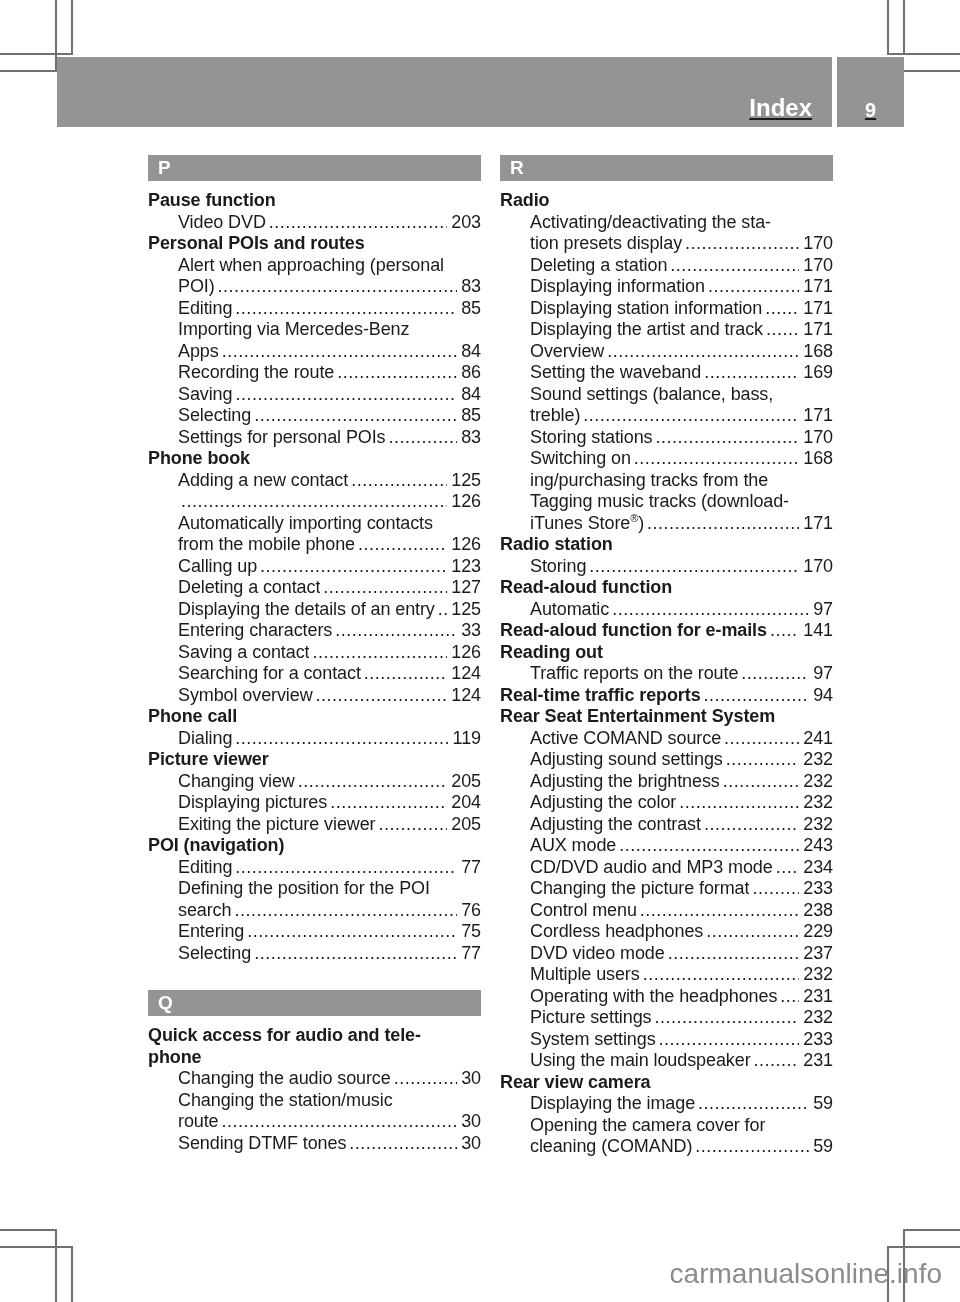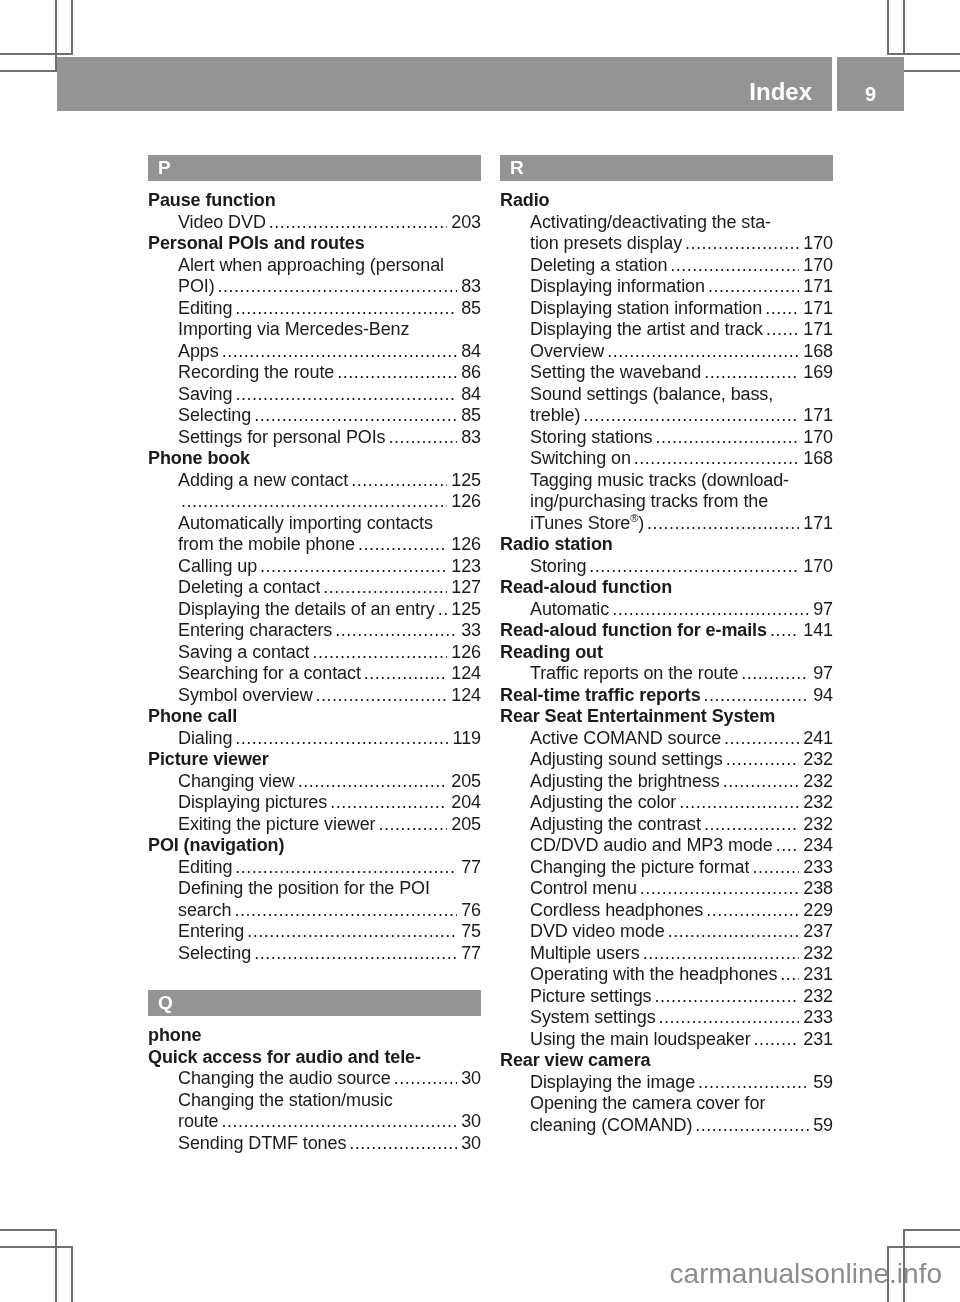--- a/index.html
+++ b/index.html
@@ -1,21 +1,21 @@
 <!DOCTYPE html>
 <html style="--bar-gray: #949494; --text: #1b1b1b; --watermark: #8c8c8c; --crop-mark: #707070; --page-bg: #ffffff;"><head>
 <meta charset="utf-8">
 <style>
   html,body{margin:0;padding:0;}
   body{width:960px;height:1302px;background:#fff;overflow:hidden;}
   .page{position:relative;width:960px;height:1302px;background:var(--page-bg,#fff);
         font-family:"Liberation Sans",sans-serif;color:var(--text,#1b1b1b);}
 
   
-  .header{position:absolute;left:57px;top:57px;width:847px;height:54px;display:flex;}
+  .header{position:absolute;left:57px;top:57px;width:847px;height:70px;display:flex;text-decoration:underline;}
   .header-main{width:775px;background:var(--bar-gray,#949494);display:flex;
                justify-content:flex-end;align-items:flex-end;padding:0 20px 7px 0;box-sizing:border-box;}
   .header-title{color:#fff;font-weight:bold;font-size:24px;line-height:1;}
   .header-gap{width:5px;background:#fff;}
   .header-num{flex:1;background:var(--bar-gray,#949494);display:flex;justify-content:center;
               align-items:flex-end;padding-bottom:7px;color:#fff;font-weight:bold;font-size:20px;line-height:1;}
 
   
   .col{position:absolute;top:155px;width:333px;}
   .col-left{left:148px;}
@@ -238,24 +238,24 @@
         </div>
         <div class="row ind">
           <span class="lab">Selecting</span>
           <span class="dots"></span>
           <span class="pg">77</span>
         </div>
       </div>
       <div class="section">
         <div class="letter-bar">Q</div>
         <div class="row b">
+          <span class="lab">Quick access for audio and tele-</span>
+        </div>
+        <div class="row b">
           <span class="lab">phone</span>
-        </div>
-        <div class="row b">
-          <span class="lab">Quick access for audio and tele-</span>
         </div>
         <div class="row ind">
           <span class="lab">Changing the audio source</span>
           <span class="dots"></span>
           <span class="pg">30</span>
         </div>
         <div class="row ind">
           <span class="lab">Changing the station/music</span>
         </div>
         <div class="row ind">
@@ -326,26 +326,26 @@
           <span class="lab">Storing stations</span>
           <span class="dots"></span>
           <span class="pg">170</span>
         </div>
         <div class="row ind">
           <span class="lab">Switching on</span>
           <span class="dots"></span>
           <span class="pg">168</span>
         </div>
         <div class="row ind">
+          <span class="lab">ing/purchasing tracks from the</span>
+        </div>
+        <div class="row ind">
           <span class="lab">Tagging music tracks (download-</span>
         </div>
         <div class="row ind">
-          <span class="lab">ing/purchasing tracks from the</span>
-        </div>
-        <div class="row ind">
           <span class="lab">iTunes Store<sup>®</sup>)</span>
           <span class="dots"></span>
           <span class="pg">171</span>
         </div>
         <div class="row b">
           <span class="lab">Radio station</span>
         </div>
         <div class="row ind">
           <span class="lab">Storing</span>
           <span class="dots"></span>
@@ -397,20 +397,25 @@
         </div>
         <div class="row ind">
           <span class="lab">Adjusting the color</span>
           <span class="dots"></span>
           <span class="pg">232</span>
         </div>
         <div class="row ind">
           <span class="lab">Adjusting the contrast</span>
           <span class="dots"></span>
           <span class="pg">232</span>
+        </div>
+        <div class="row ind">
+          <span class="lab">AUX mode</span>
+          <span class="dots"></span>
+          <span class="pg">243</span>
         </div>
         <div class="row ind">
           <span class="lab">CD/DVD audio and MP3 mode</span>
           <span class="dots"></span>
           <span class="pg">234</span>
         </div>
         <div class="row ind">
           <span class="lab">Changing the picture format</span>
           <span class="dots"></span>
           <span class="pg">233</span>

